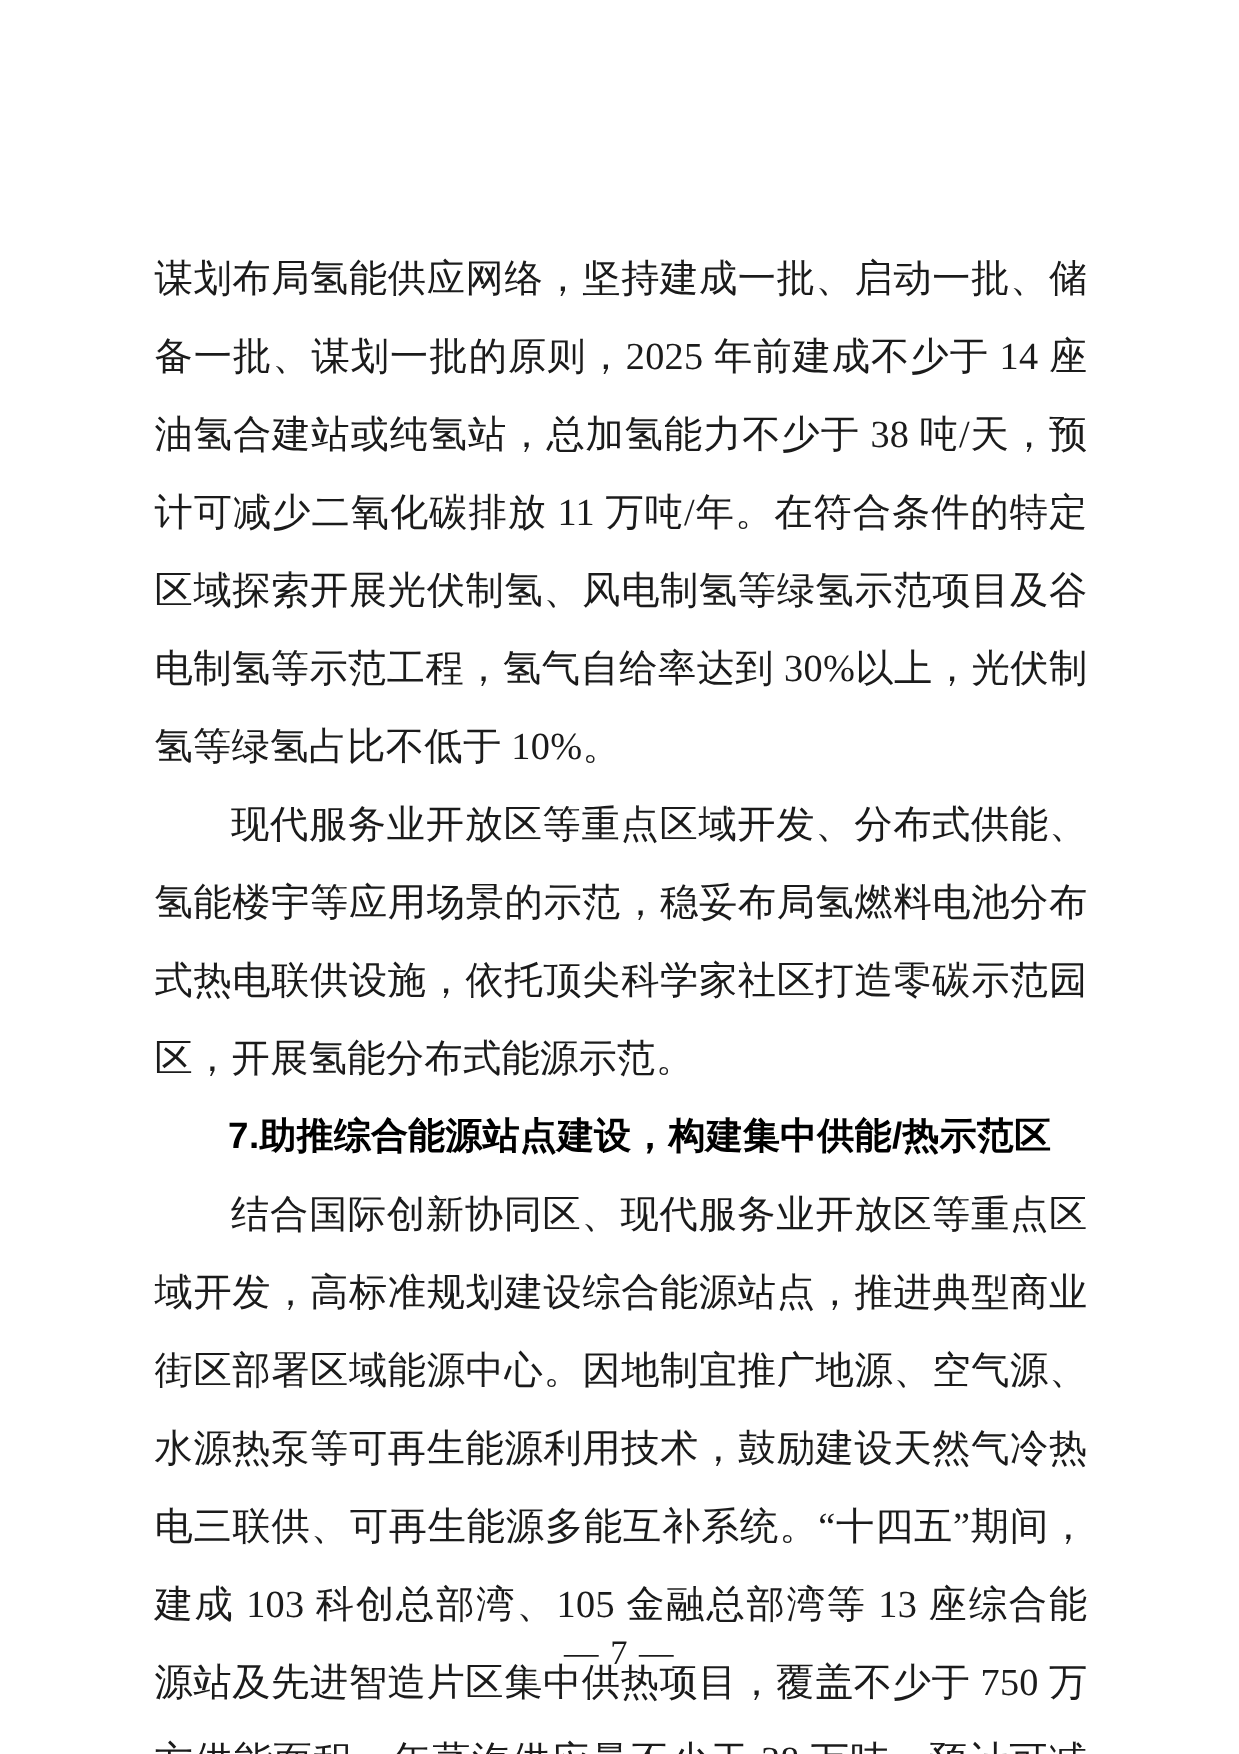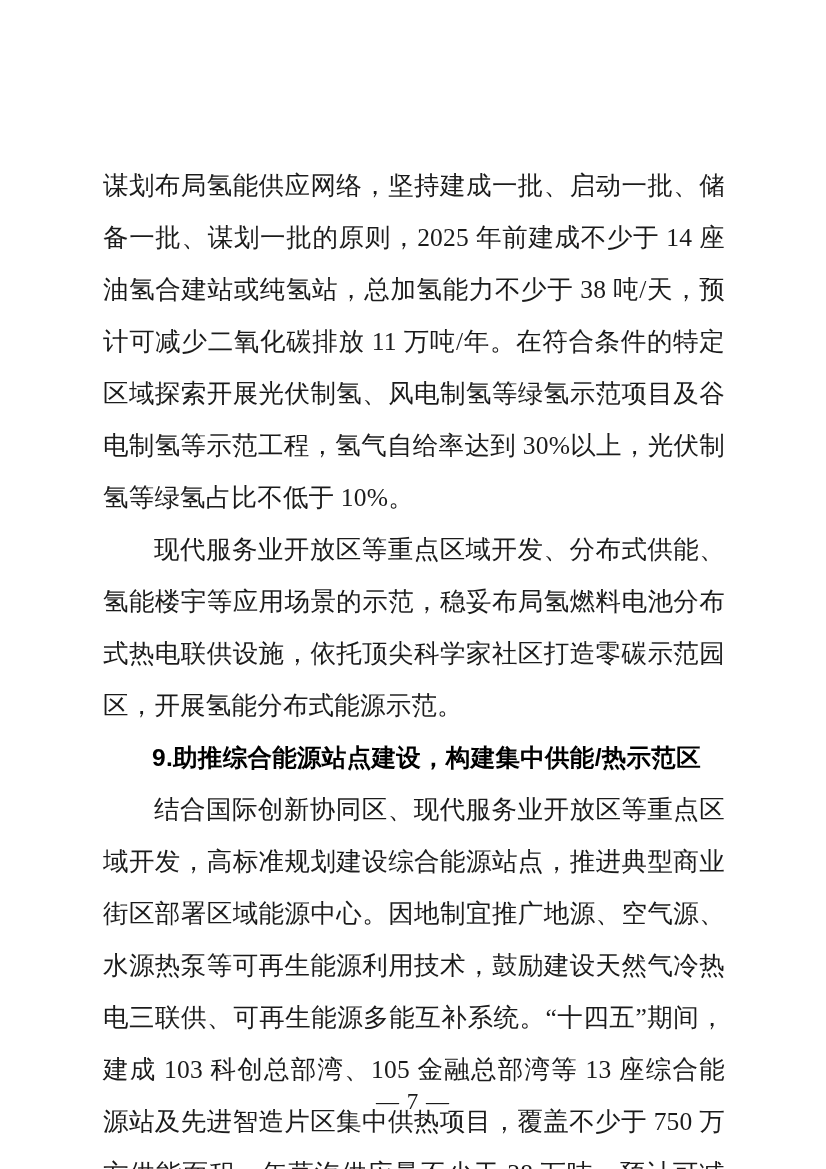--- a/index.html
+++ b/index.html
@@ -63,20 +63,20 @@
 </head>
 <body>
 
 <div class="page">
   <div class="content">
 
     <p class="para">谋划布局氢能供应网络，坚持建成一批、启动一批、储备一批、谋划一批的原则，2025 年前建成不少于 14 座油氢合建站或纯氢站，总加氢能力不少于 38 吨/天，预计可减少二氧化碳排放 11 万吨/年。在符合条件的特定区域探索开展光伏制氢、风电制氢等绿氢示范项目及谷电制氢等示范工程，氢气自给率达到 30%以上，光伏制氢等绿氢占比不低于 10%。</p>
 
     <p class="para indent">现代服务业开放区等重点区域开发、分布式供能、氢能楼宇等应用场景的示范，稳妥布局氢燃料电池分布式热电联供设施，依托顶尖科学家社区打造零碳示范园区，开展氢能分布式能源示范。</p>
 
-    <h3 class="heading">9.助推综合能源站点建设，构建集中供能/热示范区</h3>
+    <h3 class="heading">7.助推综合能源站点建设，构建集中供能/热示范区</h3>
 
     <p class="para indent">结合国际创新协同区、现代服务业开放区等重点区域开发，高标准规划建设综合能源站点，推进典型商业街区部署区域能源中心。因地制宜推广地源、空气源、水源热泵等可再生能源利用技术，鼓励建设天然气冷热电三联供、可再生能源多能互补系统。“十四五”期间，建成 103 科创总部湾、105 金融总部湾等 13 座综合能源站及先进智造片区集中供热项目，覆盖不少于 750 万方供能面积，年蒸汽供应量不少于 38 万吨，预计可减少二氧化碳排放 2.3 万吨/年。</p>
 
   </div>
 
   <div class="footer">— 7 —</div>
 </div>
 
 </body></html>

